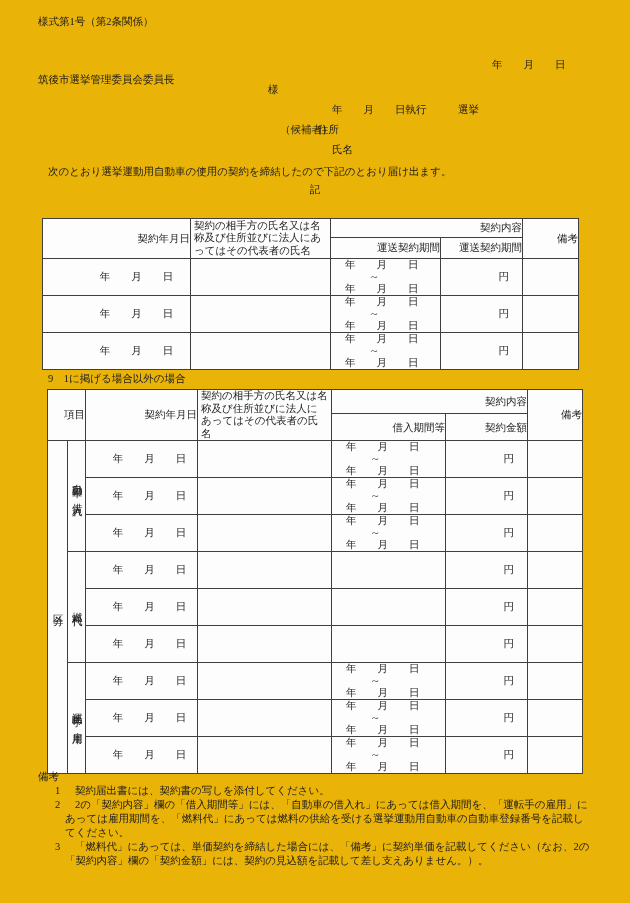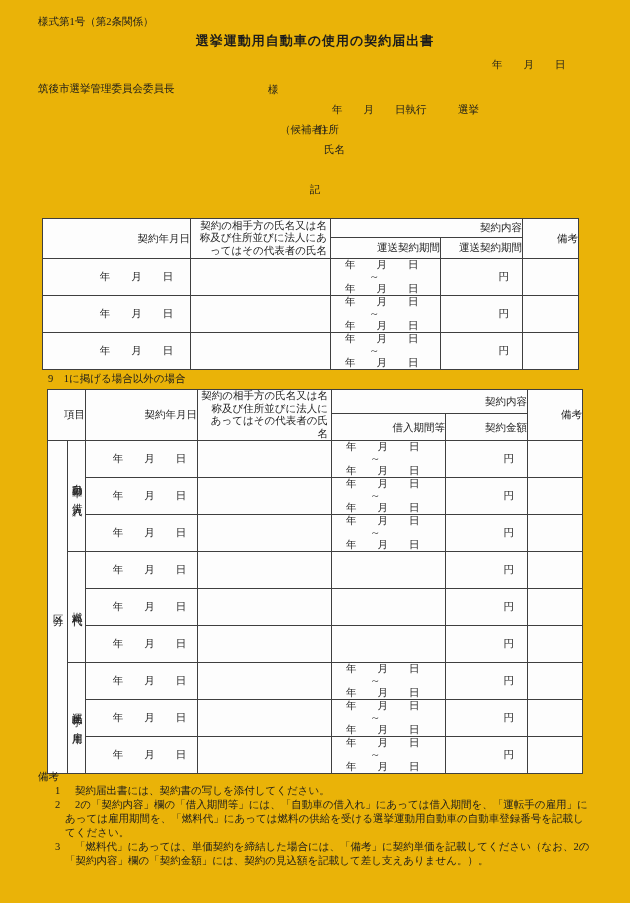--- a/index.html
+++ b/index.html
@@ -8,44 +8,44 @@
     background:#eab308; color:#1c1c1c;
     font-family:"Liberation Serif","DejaVu Serif",serif;
     font-size:10.5px; line-height:1.25;
     overflow:hidden;
   }
   .abs { position:absolute; }
 
   .form-number { left:38px; top:15px; }
   .doc-title { left:0; right:0; top:33px; text-align:center; font-weight:bold; font-size:13px; letter-spacing:1px; }
   .date-line { left:492px; top:58px; }
-  .addressee { left:38px; top:82px; }
+  .addressee { left:38px; top:73px; }
   .honorific { left:268px; top:83px; }
   .election-line { left:332px; top:103px; }
   .candidate-label { left:280px; top:123px; }
   .address-label { left:318px; top:123px; }
-  .name-label { left:324px; top:143px;font-family:Liberation Serif, serif; }
+  .name-label { left:332px; top:143px;font-family:Liberation Serif, serif; }
   .declaration { left:48px; top:165px; }
   .ki-label { left:0; right:0; top:183px; text-align:center; }
   .sec1-heading { left:48px; top:200px; }
   .sec2-heading { left:48px; top:372px; }
 
   table { border-collapse:collapse; table-layout:fixed; background:#fdfdfd; }
   th,td { border:1px solid #3f3f3f; padding:0; font-weight:normal; font-size:10.5px; vertical-align:middle; }
   th { text-align:right; }
 
   .t1 { left:42px; top:218px; width:536px; }
   .t2 { left:47px; top:389px; width:535px; }
   tr.h1 { height:19px; }
   tr.h2 { height:21px; }
   .t2 tr.h1 { height:20px; }
   .t2 tr.h2 { height:22px; }
   tr.r { height:37px; }
 
-  th.party { font-size:10.5px; line-height:12.5px; text-align:right; padding:0 3px; }
+  th.party { font-size:10.5px; line-height:12.5px; text-align:left; padding:0 3px; }
 
   td.date { text-align:center; white-space:nowrap; }
   .t1 td.date { padding-left:40px; }
   .t2 td.date { padding-left:16px; }
 
   td.period { vertical-align:middle; }
   .pl { padding-left:14px; line-height:12px; text-align:left; white-space:nowrap; }
   .pl.tilde { padding-left:38px; }
 
   td.amount { text-align:right; padding-right:13px; }
@@ -60,28 +60,28 @@
   .note-item { display:flex; padding-left:17px; }
   .note-num { width:20px; flex:none; }
   .note-text { flex:1; margin-left:-10px; text-indent:10px; }
 </style>
 </head>
 <body>
 
 <div class="page">
 
   <div class="abs form-number">様式第1号（第2条関係）</div>
-  <div class="abs doc-title">選挙運動用自動車の使用の契約届出書</div>
   <div class="abs date-line">年　　月　　日</div>
   <div class="abs addressee">筑後市選挙管理委員会委員長</div>
   <div class="abs honorific">様</div>
   <div class="abs election-line">年　　月　　日執行　　　選挙</div>
   <div class="abs candidate-label">（候補者）</div>
   <div class="abs address-label">住所</div>
   <div class="abs name-label">氏名</div>
+  <div class="abs declaration">次のとおり選挙運動用自動車の使用の契約を締結したので下記のとおり届け出ます。</div>
   <div class="abs ki-label">記</div>
 
 
   <table class="abs t1">
     <colgroup>
       <col style="width:148px">
         <col style="width:140px">
         <col style="width:110px">
         <col style="width:82px">
         <col style="width:56px">

